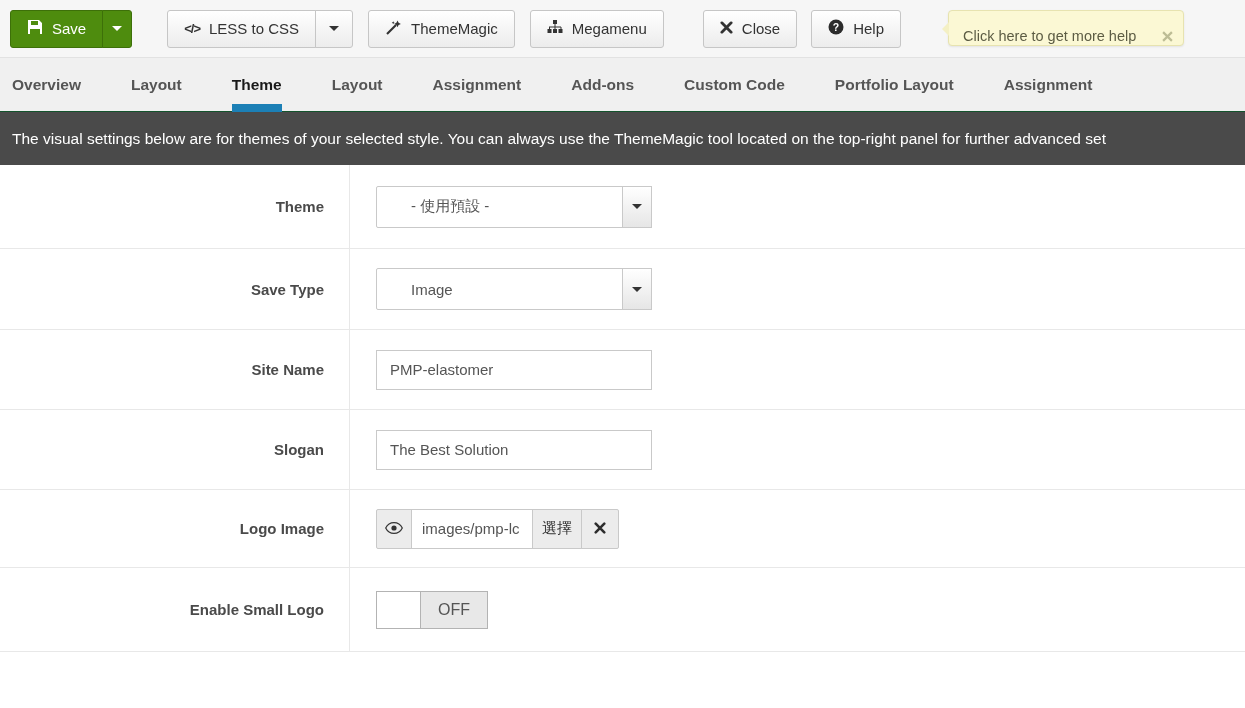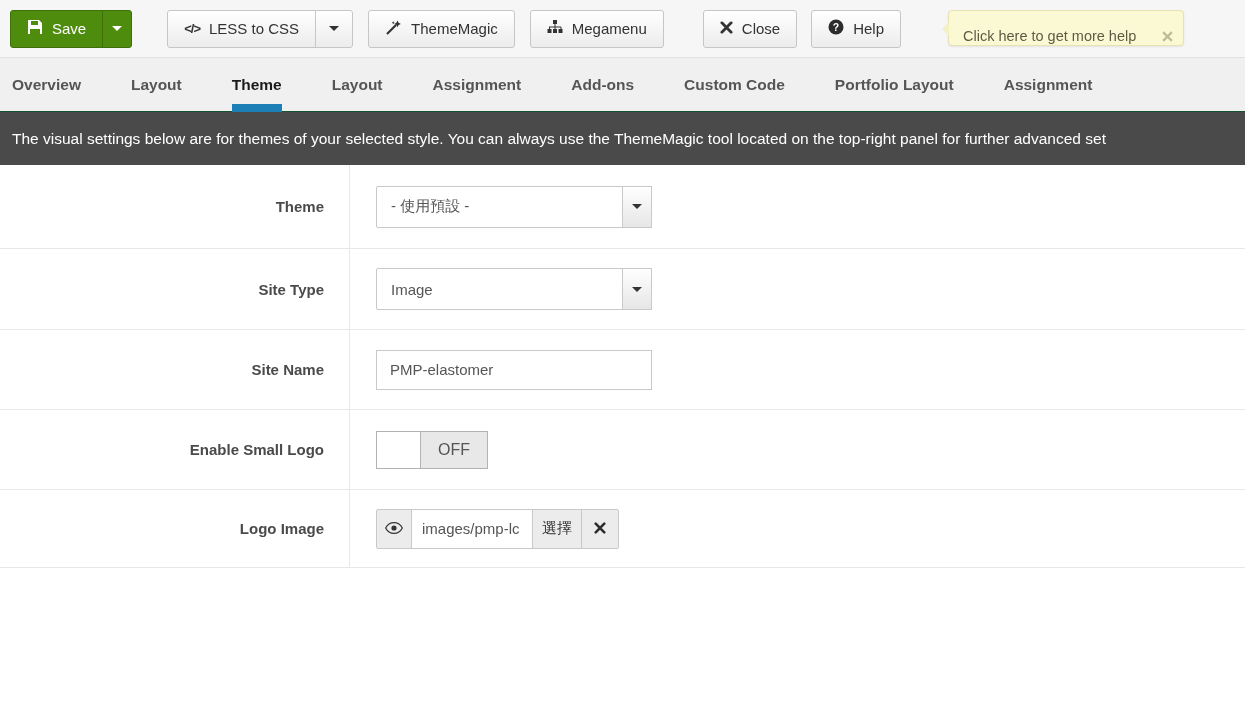--- a/index.html
+++ b/index.html
@@ -53,21 +53,21 @@
   .form-row:nth-child(5) { height:78px; }
   .form-row:nth-child(6) { height:84px; }
   .form-label { width:350px; border-right:1px solid #e8e8e8; display:flex; align-items:center; justify-content:flex-end;
                 padding-right:25px; font-weight:bold; font-size:15px; color:#4a4a4a; }
   .form-control-cell { display:flex; align-items:center; padding-left:26px; flex:1; }
 
   .select { position:relative; width:276px; height:42px; background:#fff; border:1px solid #c9c9c9; border-radius:2px;
             display:flex; align-items:center; padding:0 40px 0 14px; font-size:15px; color:#555; cursor:pointer; }
   .select-caret-box { position:absolute; top:-1px; right:-1px; bottom:-1px; width:30px; border:1px solid #c9c9c9;
             background:linear-gradient(#ffffff,#e6e6e6); display:flex; align-items:center; justify-content:center; }
-  .select-value { white-space:nowrap; overflow:hidden; }
+  .select-value { white-space:nowrap; overflow:hidden;margin-left:20px; }
 
   .text-input { width:276px; height:40px; border:1px solid #c9c9c9; border-radius:0; padding:0 13px;
                 font-size:15px; color:#555; font-family:"Liberation Sans", sans-serif; background:#fff; }
 
   .media-group { display:inline-flex; height:40px; }
   .media-btn { display:flex; align-items:center; justify-content:center; background:#ececec; border:1px solid #c9c9c9;
                cursor:pointer; font-size:15px; color:#333; }
   .media-eye { width:36px; border-radius:2px 0 0 2px; }
   .media-input { width:122px; height:40px; border:1px solid #c9c9c9; margin-left:-1px; padding:0 10px; font-size:15px;
                  color:#555; font-family:"Liberation Sans", sans-serif; background:#fff; }
@@ -186,46 +186,42 @@
       <div class="select">
         <span class="select-value">- 使用預設 -</span>
         <span class="select-caret-box">
             <span class="caret"></span>
           </span>
       </div>
     </div>
   </div>
 
   <div class="form-row">
-    <div class="form-label">Site Type</div>
+    <div class="form-label">Save Type</div>
     <div class="form-control-cell">
       <div class="select">
         <span class="select-value">Image</span>
         <span class="select-caret-box">
             <span class="caret"></span>
           </span>
       </div>
     </div>
   </div>
 
   <div class="form-row">
     <div class="form-label">Site Name</div>
     <div class="form-control-cell">
       <input class="text-input" type="text" value="PMP-elastomer" style="">
     </div>
   </div>
 
-
-  <div class="form-row">
-    <div class="form-label">Enable Small Logo</div>
-    <div class="form-control-cell">
-      <div class="toggle">
-        <span class="toggle-knob"></span>
-        <span class="toggle-state">OFF</span>
-      </div>
+  <div class="form-row">
+    <div class="form-label">Slogan</div>
+    <div class="form-control-cell">
+      <input class="text-input" type="text" value="The Best Solution" style="">
     </div>
   </div>
 
   <div class="form-row">
     <div class="form-label">Logo Image</div>
     <div class="form-control-cell">
       <div class="media-group">
         <span class="media-btn media-eye">
           <span>
             <svg width="18" height="12" viewBox="0 0 18 12">
@@ -240,13 +236,23 @@
           <span>
             <svg width="12" height="12" viewBox="0 0 14 14">
                 <path stroke="#2d2d2d" stroke-width="3" stroke-linecap="round" d="M2 2 L12 12 M12 2 L2 12"></path>
               </svg>
           </span>
         </span>
       </div>
     </div>
   </div>
 
+  <div class="form-row">
+    <div class="form-label">Enable Small Logo</div>
+    <div class="form-control-cell">
+      <div class="toggle">
+        <span class="toggle-knob"></span>
+        <span class="toggle-state">OFF</span>
+      </div>
+    </div>
+  </div>
+
 </div>
 
 </body></html>

